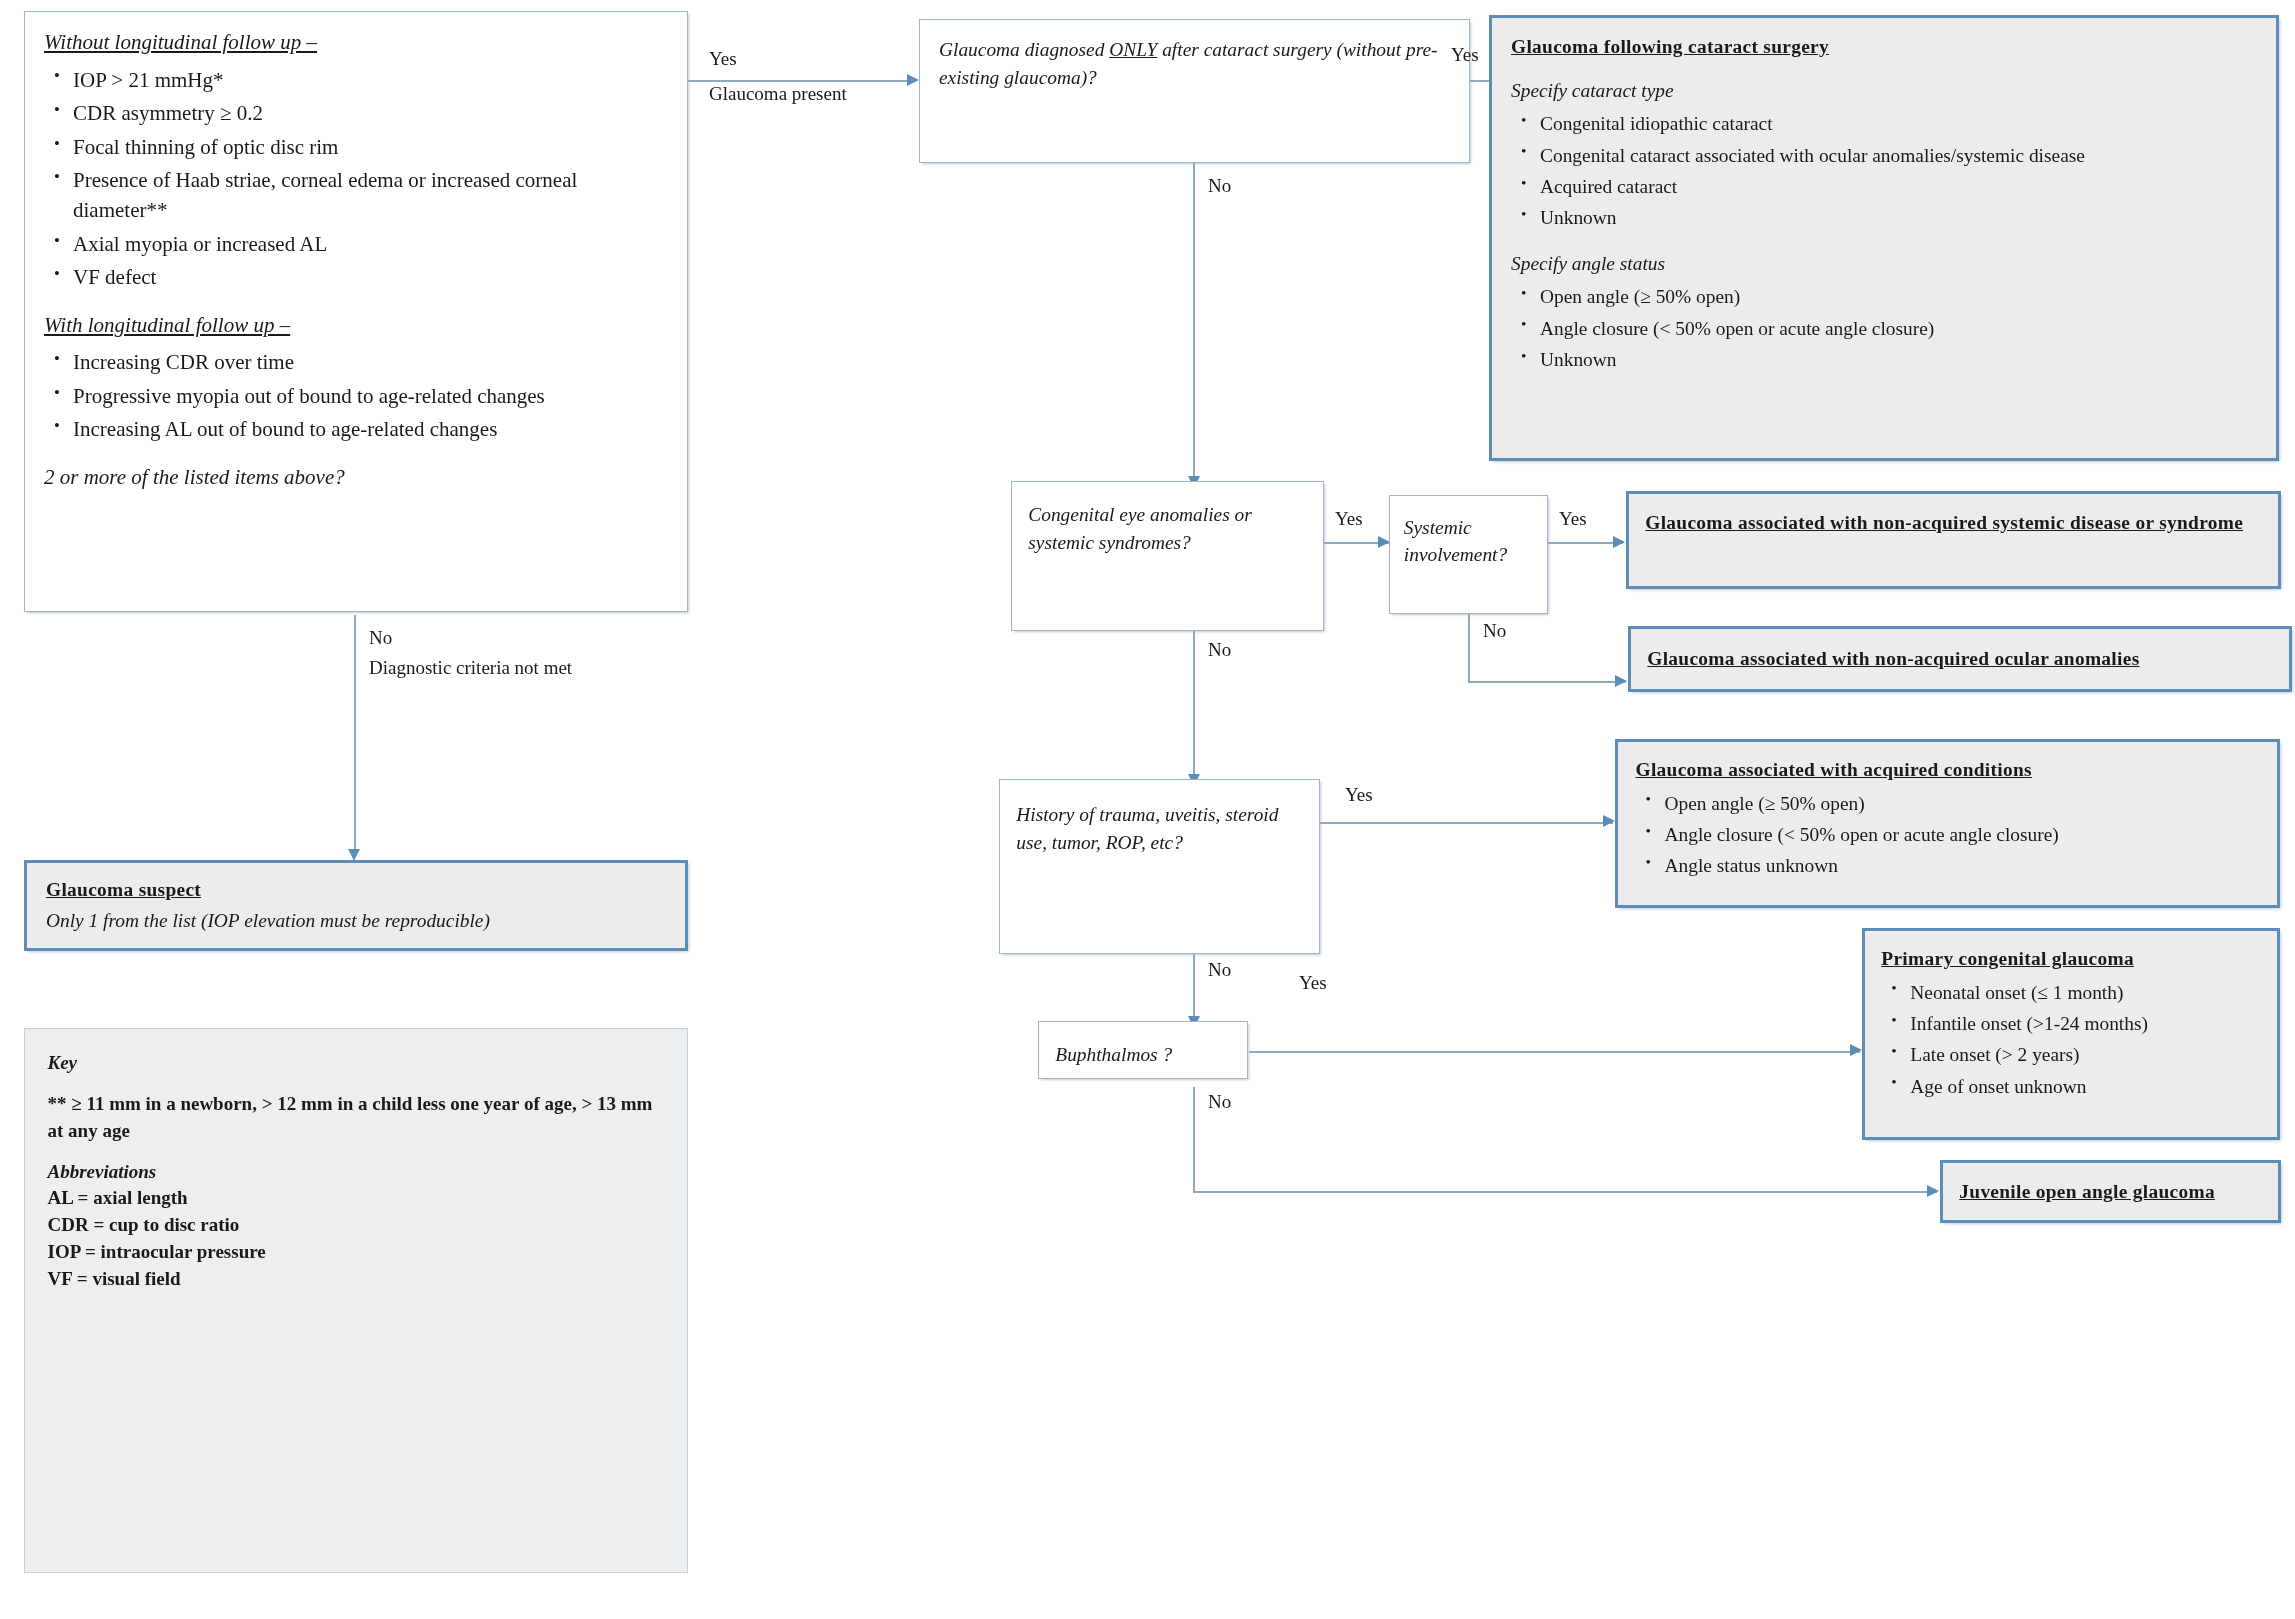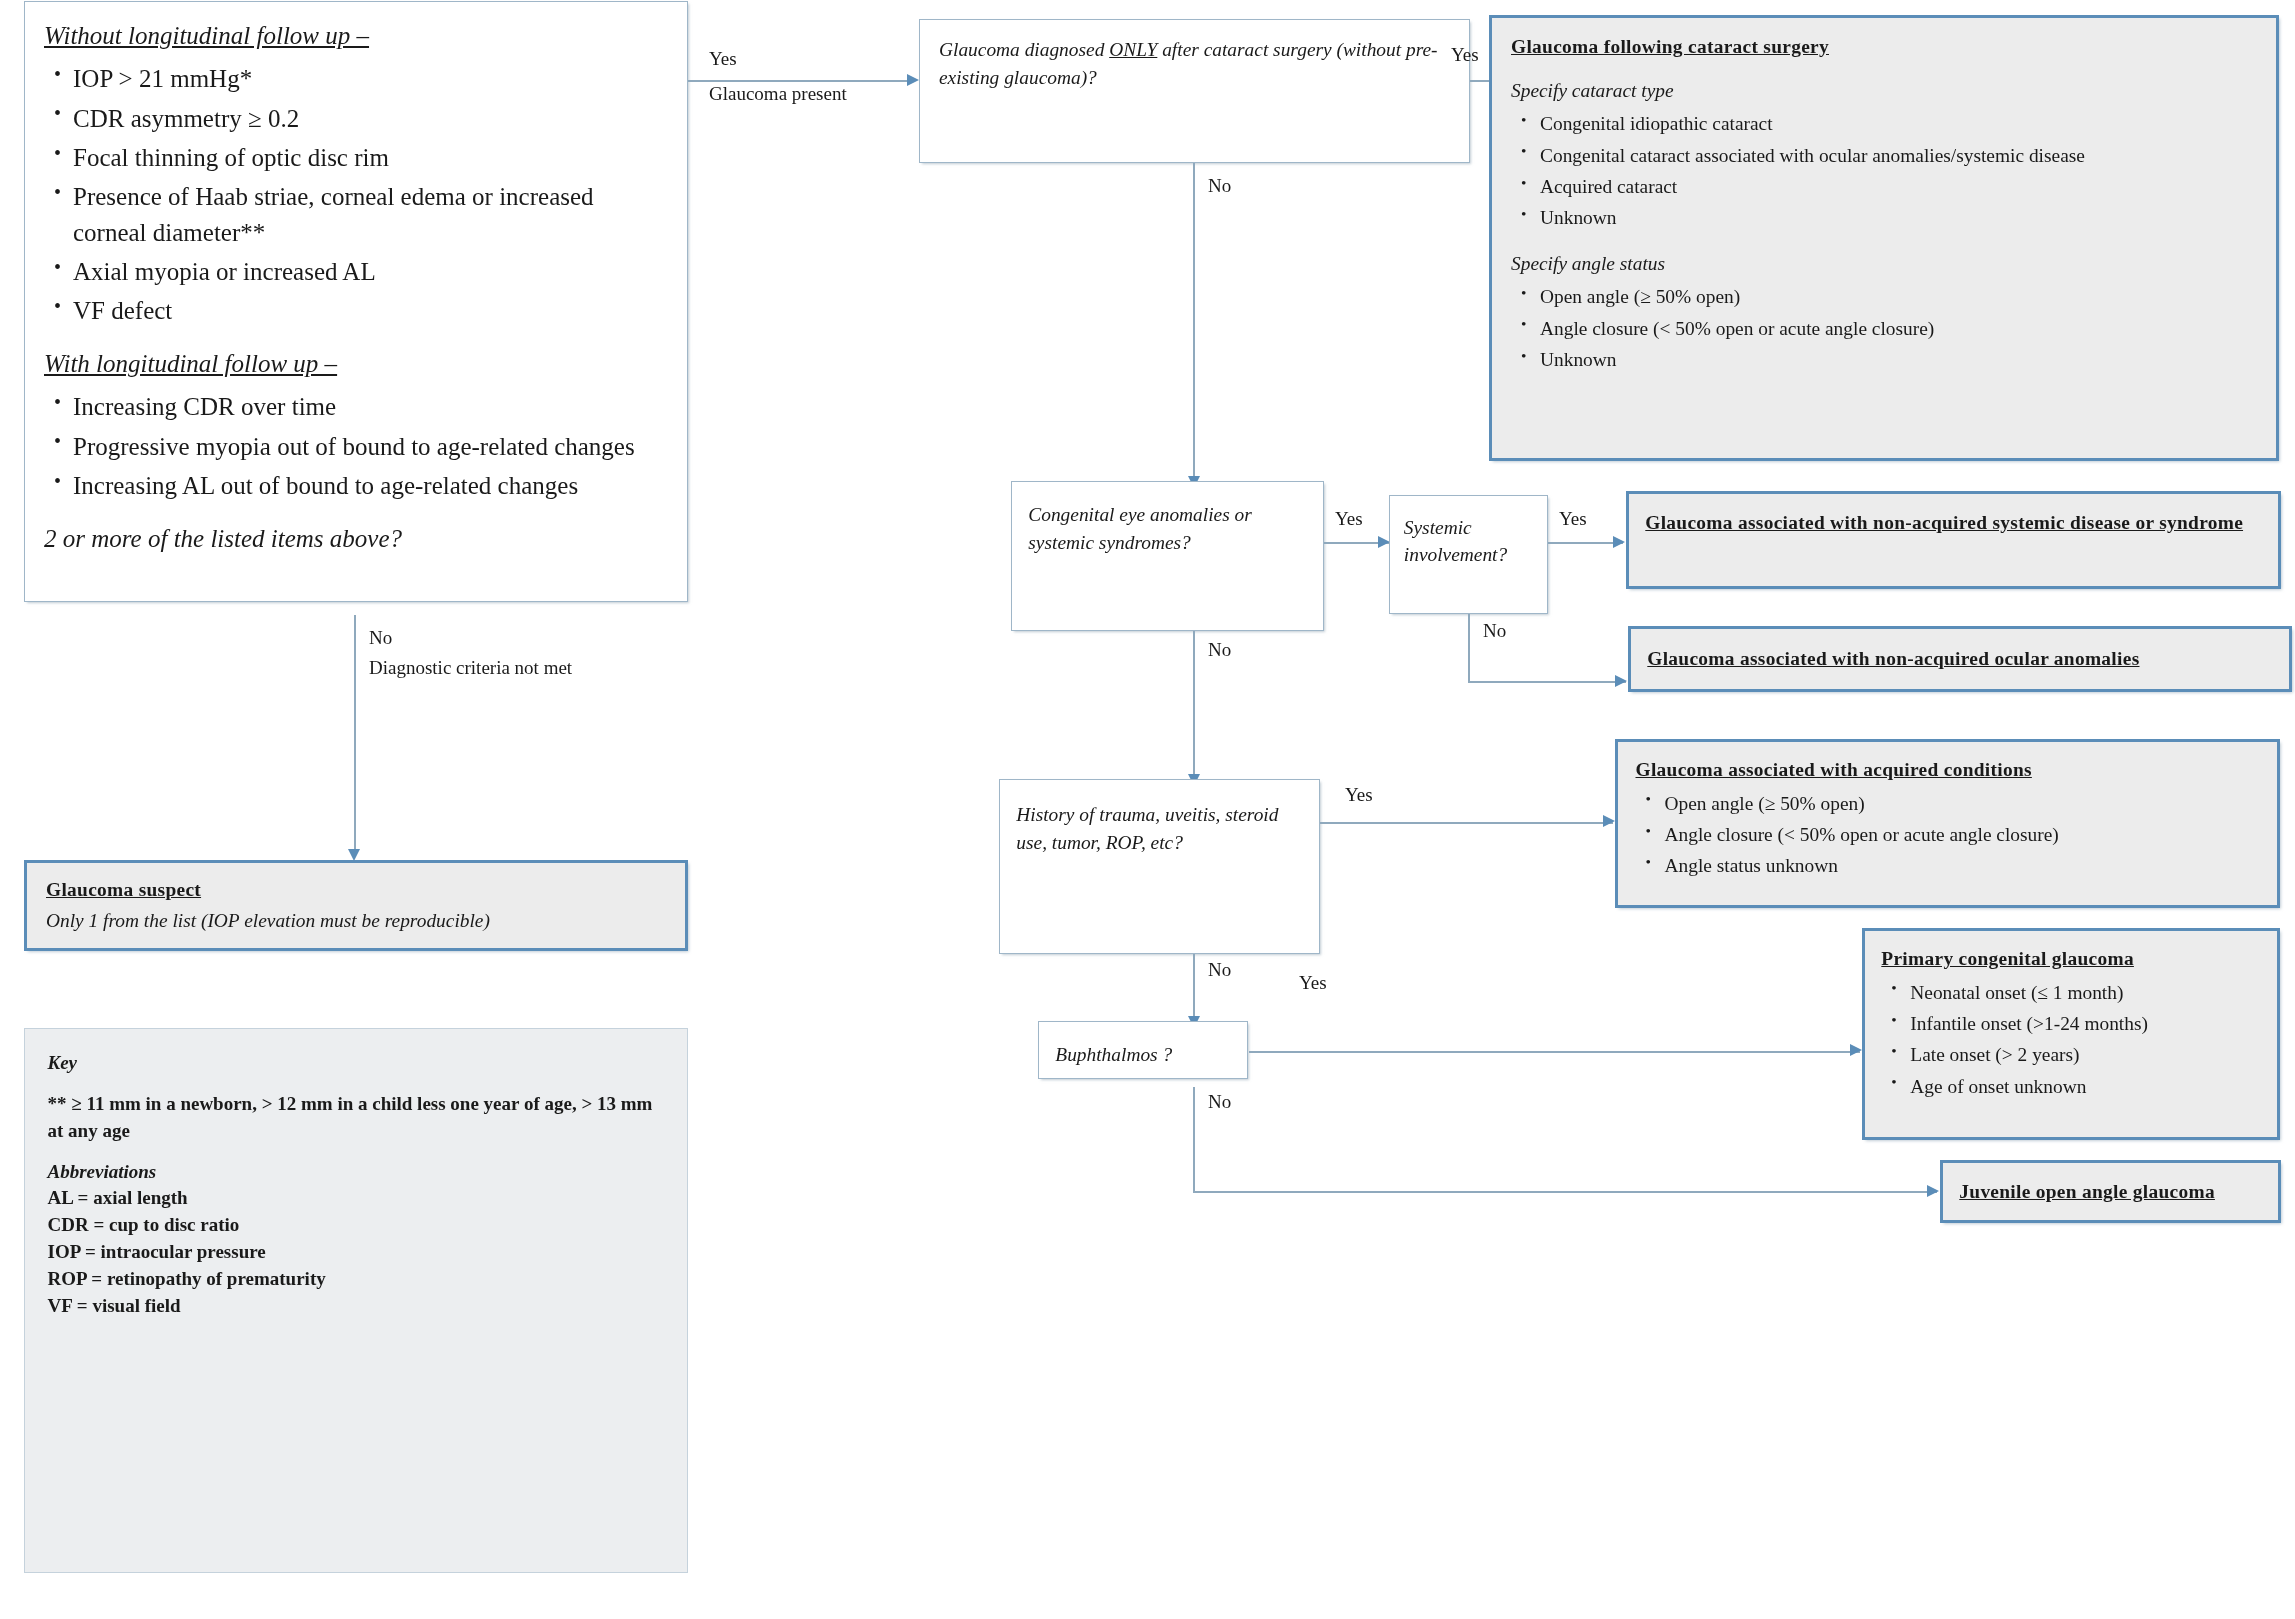--- a/index.html
+++ b/index.html
@@ -103,21 +103,21 @@
     font-size: 19px;
     color: #1a1a1a;
     white-space: nowrap;
   }
 </style>
 </head>
 <body>
 
 <div id="canvas">
 
-  <div class="node qbox pad" style="left:24px; top:1px; width:664px; height:601px; font-size:25px;">
+  <div class="node qbox pad" style="left:24px; top:11px; width:664px; height:601px; font-size:21px;">
     <div class="ital ul bold" style="font-weight:normal;">Without longitudinal follow up –</div>
     <ul class="bul" style="margin-top:7.5px;">
       <li>IOP &gt; 21 mmHg*</li>
       <li>CDR asymmetry ≥ 0.2</li>
       <li>Focal thinning of optic disc rim</li>
       <li style="max-width:564px;">Presence of Haab striae, corneal edema or increased corneal diameter**</li>
       <li>Axial myopia or increased AL</li>
       <li>VF defect</li>
     </ul>
     <div class="spacer"></div>
@@ -148,21 +148,20 @@
 
   <div class="node kbox pad" style="left:24px; top:1028px; width:664px; height:545px; font-size:19px; padding:21px 22.5px;font-weight:bold;">
     <div class="ital">Key</div>
     <div class="spacer"></div>
     <div>** ≥ 11 mm in a newborn, &gt; 12 mm in a child less one year of age, &gt; 13 mm at any age</div>
     <div class="spacer"></div>
     <div class="ital">Abbreviations</div>
     <div>AL = axial length</div>
     <div>CDR = cup to disc ratio</div>
     <div>IOP = intraocular pressure</div>
-    <div>ROP = retinopathy of prematurity</div>
     <div>VF = visual field</div>
   </div>
 
   <div class="node qbox pad" style="left:919px; top:19px; width:551px; height:144px; font-size:19.4px;">
     <div class="ital">
       <span>Glaucoma diagnosed </span><span class="ul bold" style="font-weight:normal;">ONLY</span><span> after cataract surgery (without pre-existing glaucoma)?</span>
     </div>
   </div>
 
   <div class="hline" style="left:1470px; top:80px; width:45px;"></div>

